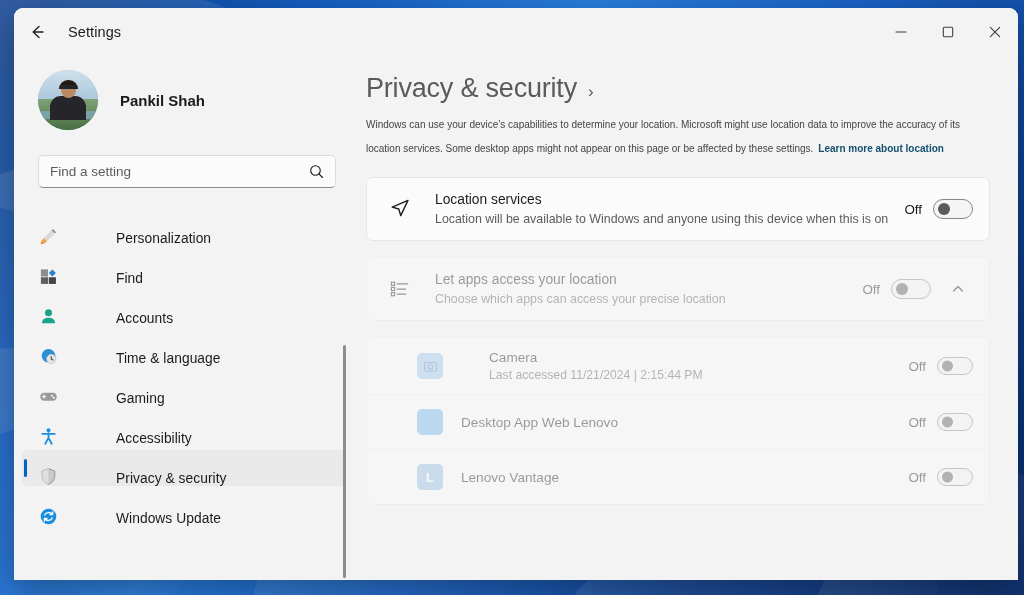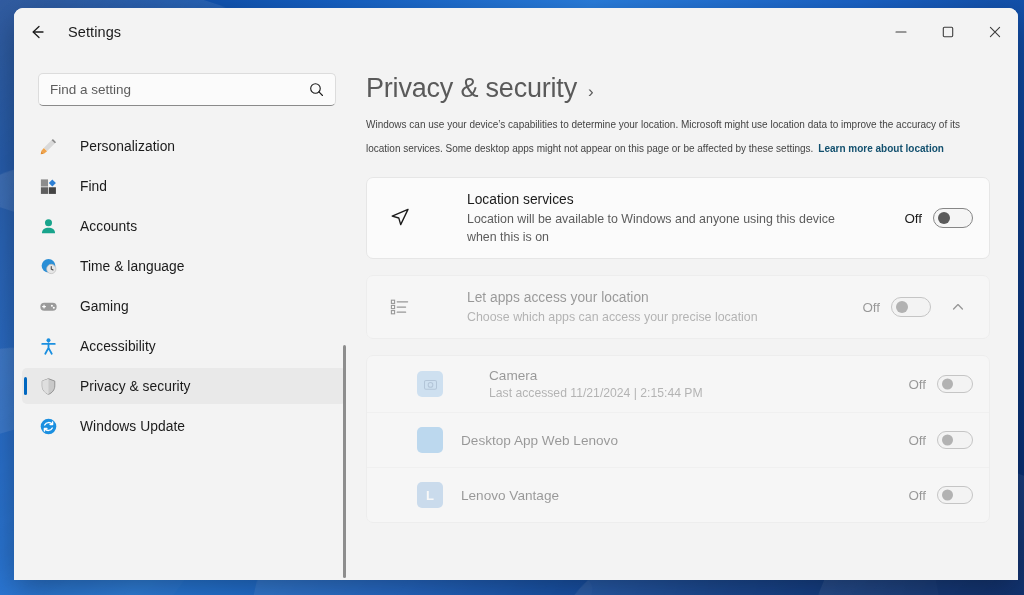--- a/index.html
+++ b/index.html
@@ -161,23 +161,24 @@
   #nav-list {
     margin-top: 22px;
     padding-left: 8px;
     padding-right: 12px;
   }
   .nav-item {
     height: 36px;
     margin: 4px 0;
     border-radius: 5px;
     display: flex;
-    align-items: center;
+    align-items: flex-end;
     position: relative;
     padding-left: 16px;
+    gap: 36px;
   }
   .nav-item.selected { background: #e9e9e9; }
   .nav-item.selected::before {
     content: "";
     position: absolute;
     left: 2px; top: 9px;
     width: 3px; height: 18px;
     border-radius: 2px;
     background: #0067c0;
   }
@@ -251,21 +252,20 @@
     border-radius: 7px;
     margin-top: 16px;
   }
   .card.dimmed { opacity: .42; }
 
   .card-row {
     display: flex;
     align-items: center;
     padding: 12px 16px;
     min-height: 62px;
-    gap: 32px;
   }
   .row-icon {
     width: 34px; flex: 0 0 34px;
     display: flex; align-items: center; justify-content: center;
     margin-right: 18px;
     color: #1b1b1b;
   }
   .row-icon svg { display: block; }
   .row-text { flex: 1 1 auto; min-width: 0; }
   .row-title {
@@ -379,20 +379,32 @@
             <path d="M1.4 1.4 10.6 10.6M10.6 1.4 1.4 10.6" stroke="currentColor" stroke-width="1.1" stroke-linecap="round"></path>
           </svg>
         </div>
       </div>
     </div>
 
     <div id="window-body">
 
       <div id="sidebar">
 
+        <div id="profile">
+          <div id="avatar">
+            <div class="av-sky"></div>
+            <div class="av-land"></div>
+            <div class="av-water"></div>
+            <div class="av-body"></div>
+            <div class="av-face"></div>
+            <div class="av-hair"></div>
+            <div class="av-glass"></div>
+          </div>
+          <div id="profile-name">Pankil Shah</div>
+        </div>
 
         <div id="search-box">
           <input id="search-input" type="text" placeholder="Find a setting" style="">
           <span id="search-icon">
             <svg width="15" height="15" viewBox="0 0 16 16" fill="none">
               <circle cx="6.9" cy="6.9" r="5.1" stroke="currentColor" stroke-width="1.2"></circle>
               <path d="M10.6 10.6 14.4 14.4" stroke="currentColor" stroke-width="1.2" stroke-linecap="round"></path>
             </svg>
           </span>
         </div>

